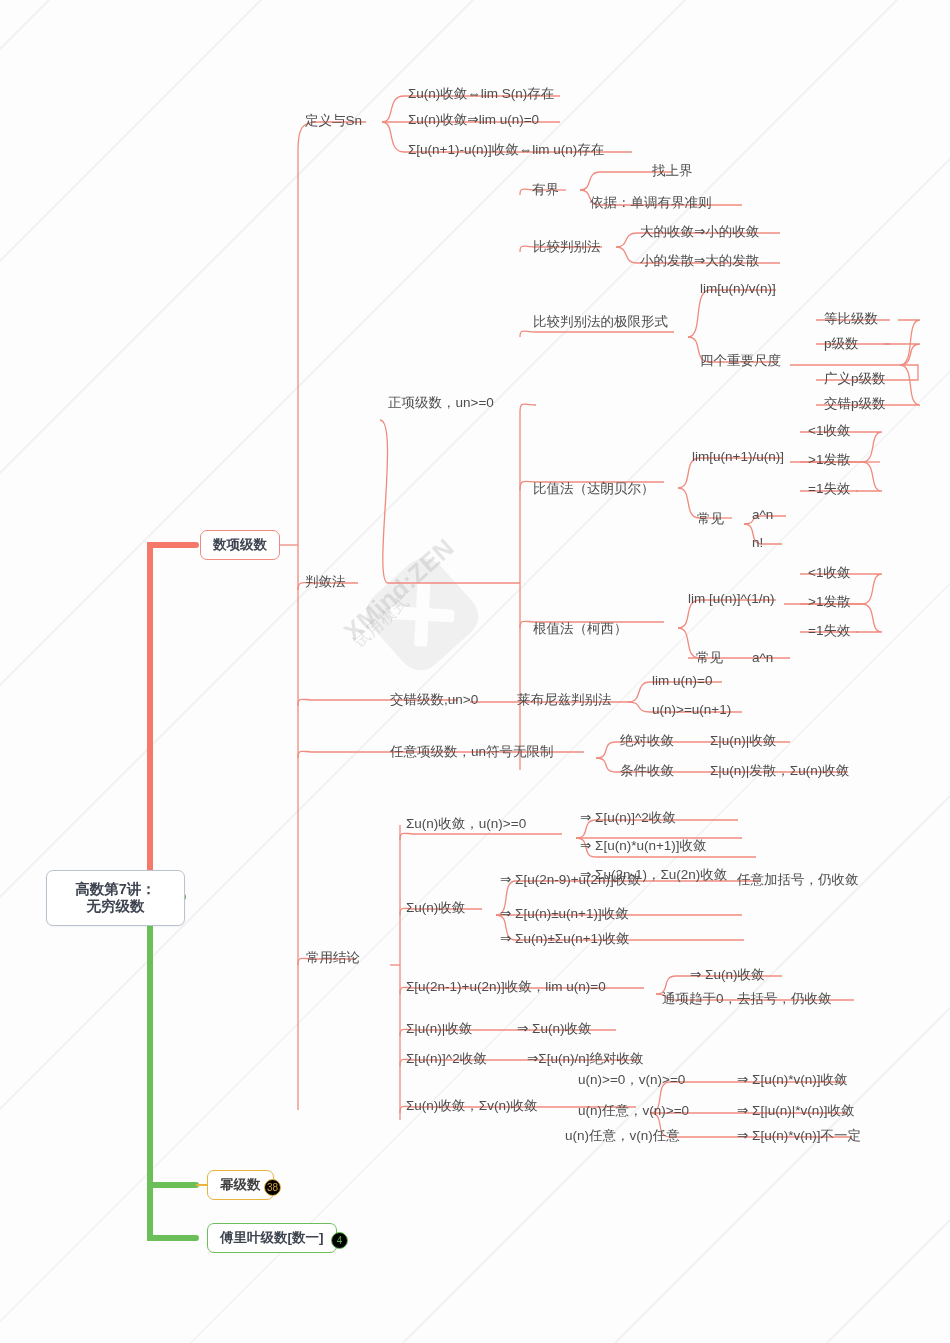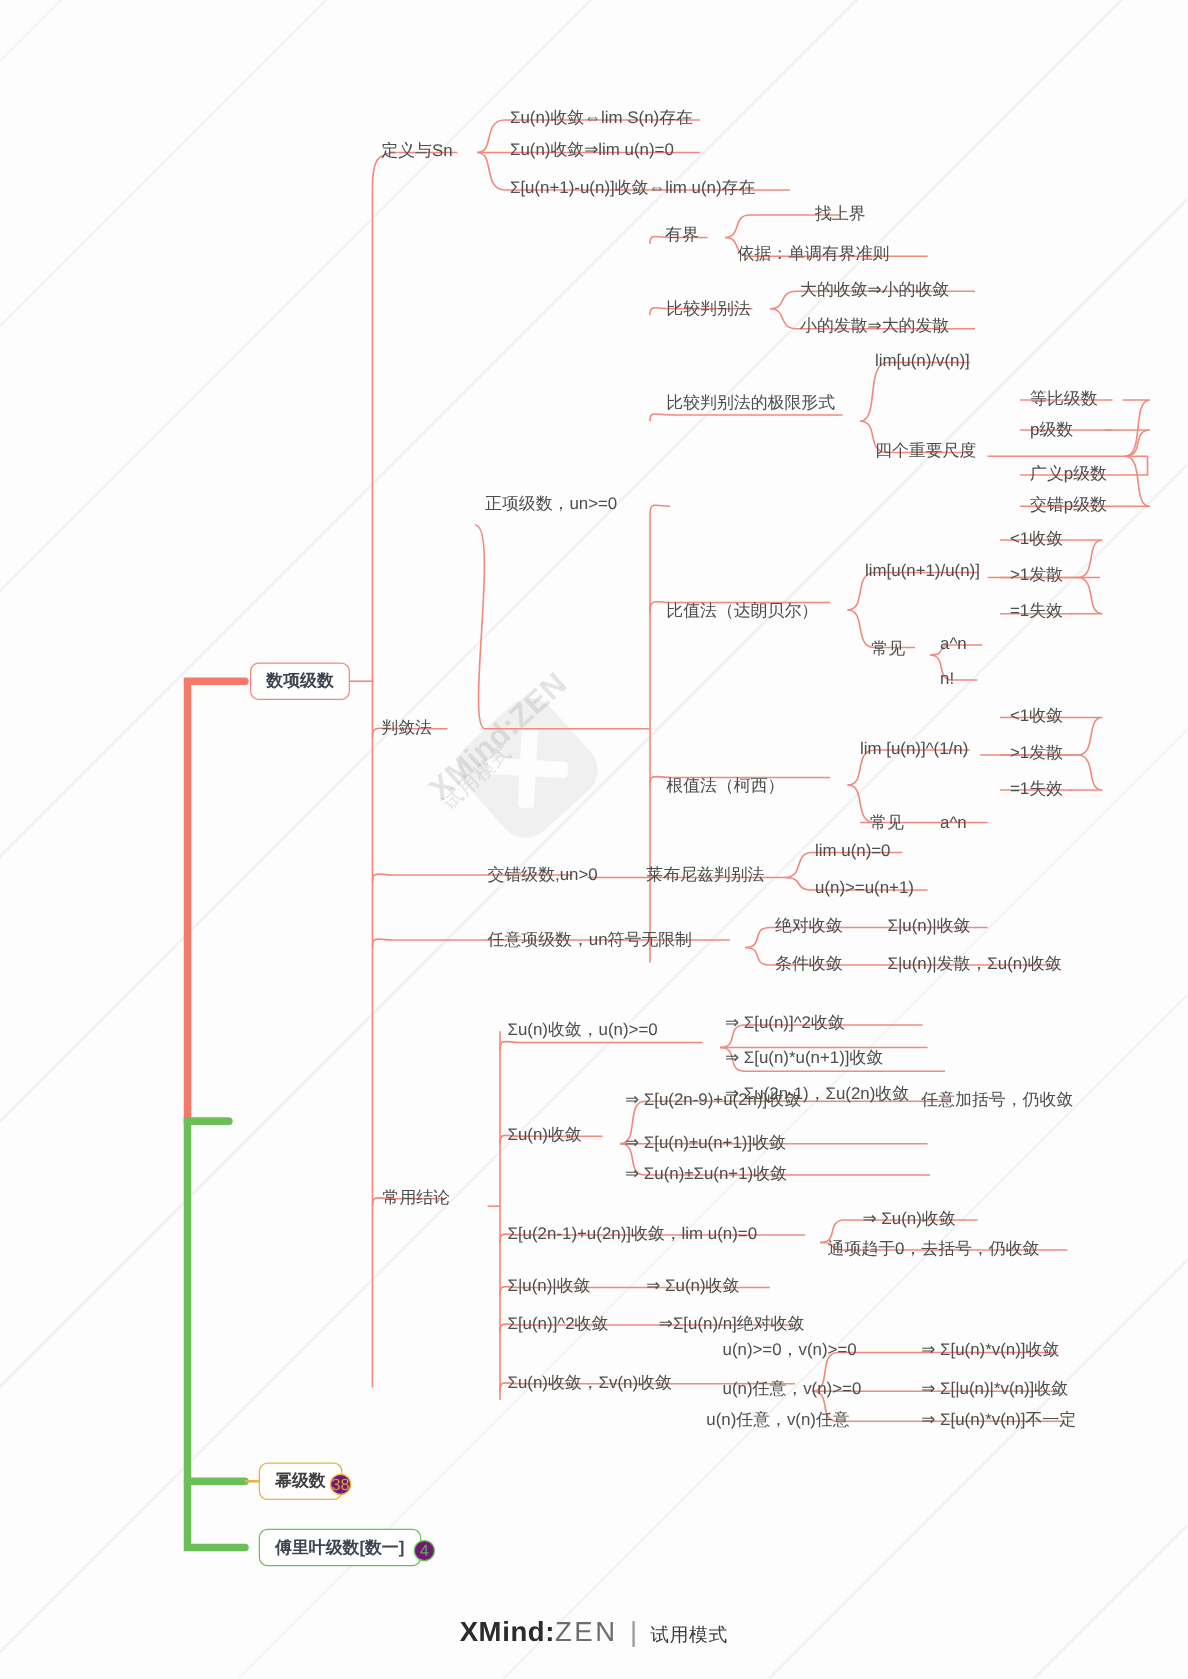--- a/index.html
+++ b/index.html
@@ -56,21 +56,21 @@
     font-size:13.5px;font-weight:bold;padding:6px 12px;
   }
   .mb-red{border:1.4px solid #f08a7e;color:#3d4450;}
   .mb-yellow{border:1.4px solid #e8b33e;color:#404040;}
   .mb-green{border:1.4px solid #6bbf59;color:#3d4450;}
 
   .lbl{font-size:13.5px;color:#4d4d4d;}
 
   .badge{position:absolute;width:15px;height:15px;border-radius:50%;
     display:flex;align-items:center;justify-content:center;
-    font-size:13px;background:#701a75;}
+    font-size:10px;background:#000000;}
   .badge.yellow{border:1px solid #e8b33e;color:#d6a033;}
   .badge.green{border:1px solid #6bbf59;color:#5bb04a;}
 
   
   .footer{position:absolute;left:0;bottom:24px;width:950px;text-align:center;
     font-size:22px;color:#2b2b2b;letter-spacing:.5px;}
   .footer .b{font-weight:bold;}
   .footer .thin{font-weight:300;color:#6d6d6d;letter-spacing:2px;}
   .footer .sep{color:#9a9a9a;margin:0 10px;font-weight:300;}
   .footer .mode{font-size:15px;color:#3b3b3b;}
@@ -209,20 +209,26 @@
       <path d="M416,1060 L640,1060"></path>
 
       <path d="M400,1113 C400,1103 404,1107 416,1107"></path>
       <path d="M416,1107 L636,1107"></path>
       <path d="M650,1113 C666,1113 654,1082 670,1082 L846,1082"></path>
       <path d="M650,1113 L848,1113"></path>
       <path d="M650,1113 C666,1113 654,1137 670,1137 L852,1137"></path>
     </g>
   </svg>
 
+  <div class="node root">
+    <div>
+      <span>高数第7讲：</span>
+      <span>无穷级数</span>
+    </div>
+  </div>
 
   <div class="node mainbox mb-red" style="left:200px;top:530px;">
     <span>数项级数</span>
   </div>
   <div class="node mainbox mb-yellow" style="left:207px;top:1170px;">
     <span>幂级数</span>
   </div>
   <div class="badge yellow" style="left:264px;top:1179px;">38</div>
 
   <div class="node mainbox mb-green" style="left:207px;top:1223px;">
@@ -232,21 +238,21 @@
 
   <div class="node lbl" style="left:305px;top:113px;">定义与Sn</div>
   <div class="node lbl" style="left:408px;top:86px;">Σu(n)收敛⇔lim S(n)存在</div>
   <div class="node lbl" style="left:408px;top:112px;">Σu(n)收敛⇒lim u(n)=0</div>
   <div class="node lbl" style="left:408px;top:142px;">Σ[u(n+1)-u(n)]收敛⇔lim u(n)存在</div>
 
   <div class="node lbl" style="left:305px;top:574px;">判敛法</div>
 
   <div class="node lbl" style="left:388px;top:395px;">正项级数，un&gt;=0</div>
 
-  <div class="node lbl" style="left:532px;top:182px;font-family:Liberation Mono, monospace;">有界</div>
+  <div class="node lbl" style="left:532px;top:182px;">有界</div>
   <div class="node lbl" style="left:652px;top:163px;">找上界</div>
   <div class="node lbl" style="left:590px;top:195px;">依据：单调有界准则</div>
 
   <div class="node lbl" style="left:533px;top:239px;">比较判别法</div>
   <div class="node lbl" style="left:640px;top:224px;">大的收敛⇒小的收敛</div>
   <div class="node lbl" style="left:640px;top:253px;">小的发散⇒大的发散</div>
 
   <div class="node lbl" style="left:533px;top:314px;">比较判别法的极限形式</div>
   <div class="node lbl" style="left:700px;top:281px;">lim[u(n)/v(n)]</div>
   <div class="node lbl" style="left:700px;top:353px;">四个重要尺度</div>
@@ -307,17 +313,14 @@
   <div class="node lbl" style="left:527px;top:1051px;">⇒Σ[u(n)/n]绝对收敛</div>
 
   <div class="node lbl" style="left:406px;top:1098px;">Σu(n)收敛，Σv(n)收敛</div>
   <div class="node lbl" style="left:578px;top:1072px;">u(n)&gt;=0，v(n)&gt;=0</div>
   <div class="node lbl" style="left:737px;top:1072px;">⇒ Σ[u(n)*v(n)]收敛</div>
   <div class="node lbl" style="left:578px;top:1103px;">u(n)任意，v(n)&gt;=0</div>
   <div class="node lbl" style="left:737px;top:1103px;">⇒ Σ[|u(n)|*v(n)]收敛</div>
   <div class="node lbl" style="left:565px;top:1128px;">u(n)任意，v(n)任意</div>
   <div class="node lbl" style="left:737px;top:1128px;">⇒ Σ[u(n)*v(n)]不一定</div>
 
-  <div class="footer">
-    <span class="b">XMind</span><span class="b">:</span><span class="thin">ZEN</span><span class="sep">|</span><span class="mode">试用模式</span>
-  </div>
 
 </div>
 
 </body></html>

